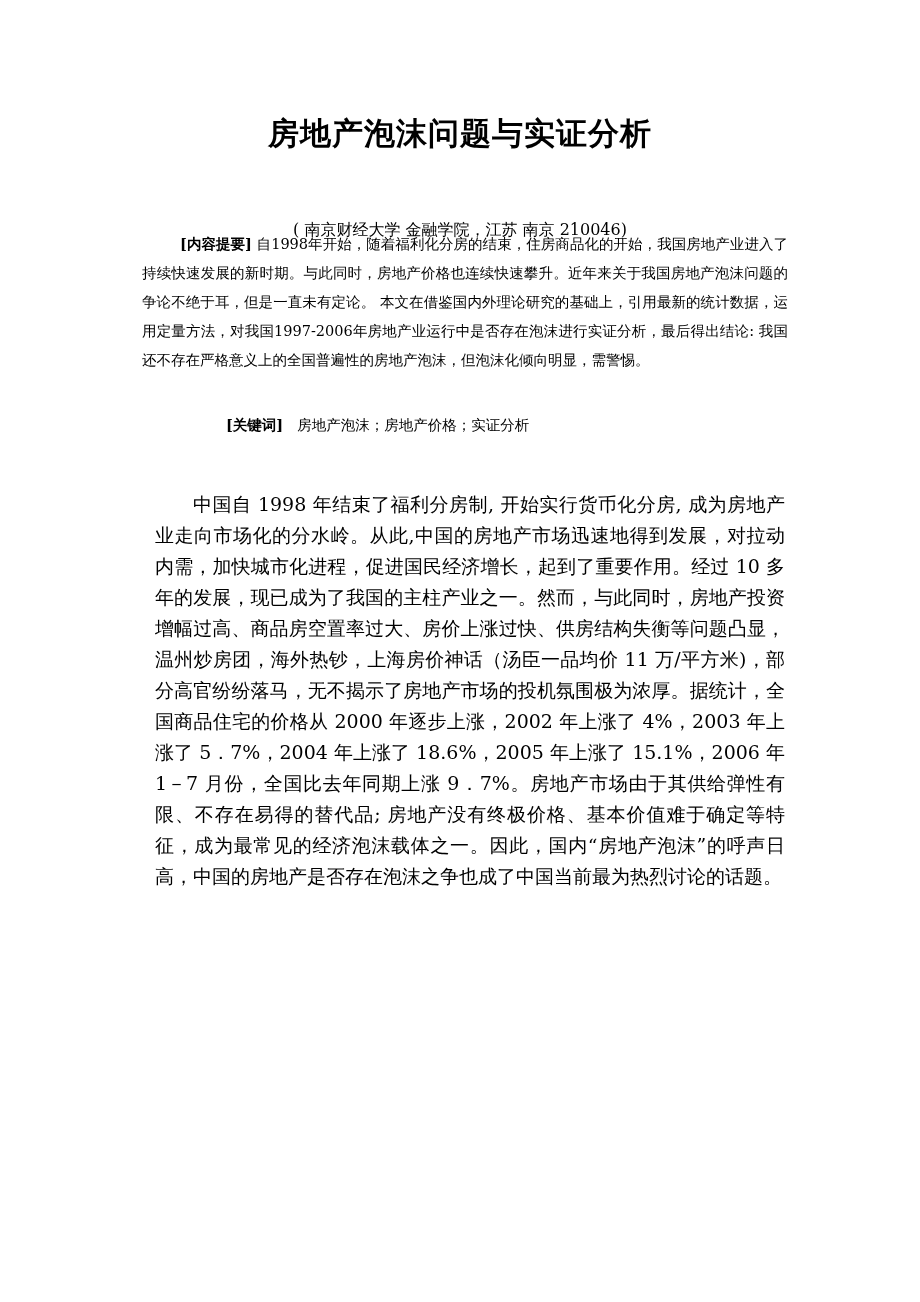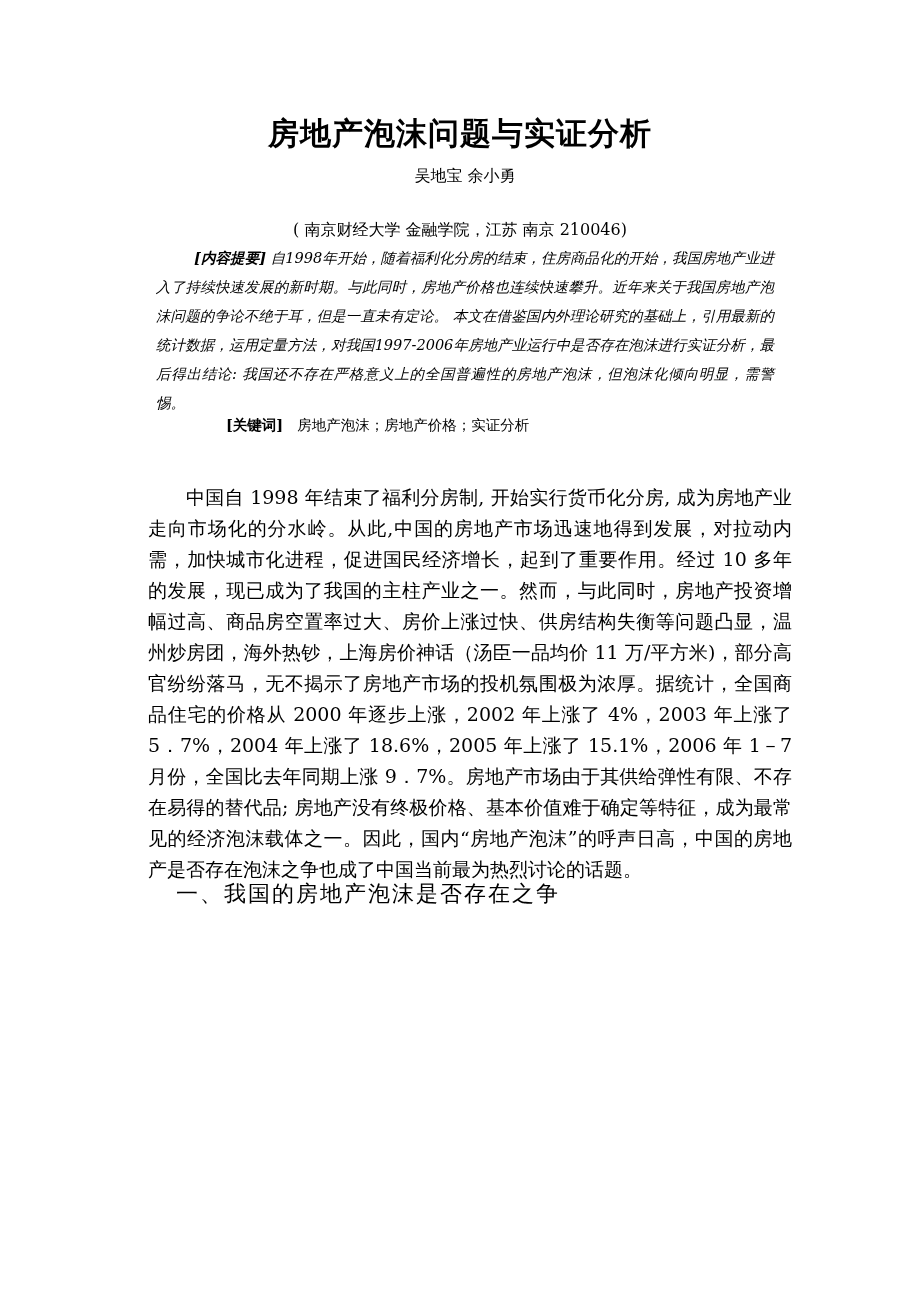--- a/index.html
+++ b/index.html
@@ -9,47 +9,45 @@
   .title { position: absolute; left: 0; width: 920px; top: 113px; text-align: center;
            font-family: "DejaVu Sans", "Liberation Sans", sans-serif; font-weight: bold;
            font-size: 31px; letter-spacing: 1px; line-height: 40px; }
   .authors { position: absolute; left: 0; width: 920px; top: 164px; text-align: center;
              font-size: 16px; line-height: 24px; padding-left: 10px; box-sizing: border-box; }
   .affil { position: absolute; left: 0; width: 920px; top: 194px; text-align: center;
            font-size: 16px; line-height: 24px; margin-top: 24px; }
   .abstract { position: absolute; left: 140px; width: 650px; top: 227px;
               font-size: 14.5px; line-height: 29px; text-align: justify; }
   .abstract .label { font-weight: bold; }
-  .abstract p { margin: 16px; text-indent: 38px; font-style: italic; }
+  .abstract p { margin: 2px; text-indent: 38px; }
   .keywords { position: absolute; left: 178px; top: 410px; font-size: 14.5px; line-height: 29px; margin-left: 48px; }
   .keywords .label { font-weight: bold; margin-right: 14px; }
   .body-text { position: absolute; left: 140px; width: 660px; font-size: 19px; line-height: 31px;
                text-align: justify; }
-  .body-text p { margin: 8px; text-indent: 38px; }
+  .body-text p { margin: 15px; text-indent: 38px; }
   .p1 { top: 474px; }
   .heading { position: absolute; left: 176px; top: 878px; font-size: 22px; line-height: 32px;
              font-family: "DejaVu Serif", "Liberation Serif", serif; letter-spacing: 2px; }
   .p2 { top: 936px; }
   .p3 { top: 1125px; }
 </style>
 </head>
 <body>
 
 <div class="page">
   <div class="title">房地产泡沫问题与实证分析</div>
-  <div class="authors">吴地宝  余小勇</div>
   <div class="affil">( 南京财经大学  金融学院，江苏  南京    210046)</div>
 
   <div class="abstract">
     <p><span class="label">[内容提要]</span><span> 自1998年开始，随着福利化分房的结束，住房商品化的开始，我国房地产业进入了持续快速发展的新时期。与此同时，房地产价格也连续快速攀升。近年来关于我国房地产泡沫问题的争论不绝于耳，但是一直未有定论。 本文在借鉴国内外理论研究的基础上，引用最新的统计数据，运用定量方法，对我国1997-2006年房地产业运行中是否存在泡沫进行实证分析，最后得出结论: 我国还不存在严格意义上的全国普遍性的房地产泡沫，但泡沫化倾向明显，需警惕。</span></p>
   </div>
 
   <div class="keywords">
     <span class="label">[关键词]</span><span>房地产泡沫；房地产价格；实证分析</span>
   </div>
 
   <div class="body-text p1">
     <p>中国自 1998 年结束了福利分房制, 开始实行货币化分房, 成为房地产业走向市场化的分水岭。从此,中国的房地产市场迅速地得到发展，对拉动内需，加快城市化进程，促进国民经济增长，起到了重要作用。经过 10 多年的发展，现已成为了我国的主柱产业之一。然而，与此同时，房地产投资增幅过高、商品房空置率过大、房价上涨过快、供房结构失衡等问题凸显，温州炒房团，海外热钞，上海房价神话（汤臣一品均价 11 万/平方米)，部分高官纷纷落马，无不揭示了房地产市场的投机氛围极为浓厚。据统计，全国商品住宅的价格从 2000 年逐步上涨，2002 年上涨了 4%，2003 年上涨了 5．7%，2004 年上涨了 18.6%，2005 年上涨了 15.1%，2006 年 1－7 月份，全国比去年同期上涨 9．7%。房地产市场由于其供给弹性有限、不存在易得的替代品; 房地产没有终极价格、基本价值难于确定等特征，成为最常见的经济泡沫载体之一。因此，国内“房地产泡沫”的呼声日高，中国的房地产是否存在泡沫之争也成了中国当前最为热烈讨论的话题。</p>
   </div>
 
-  <div class="heading">一、我国的房地产泡沫是否存在之争</div>
 
 </div>
 
 </body></html>

